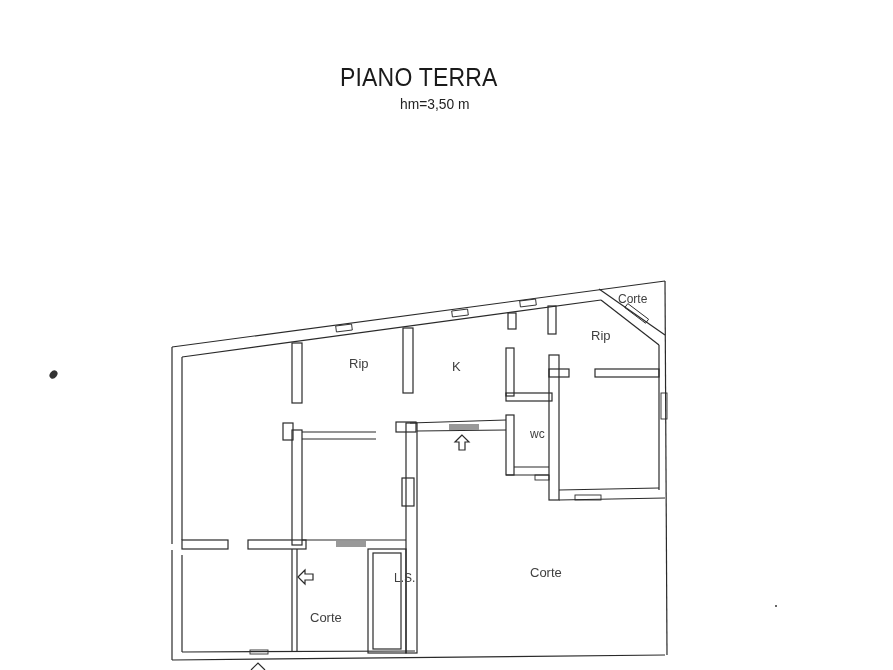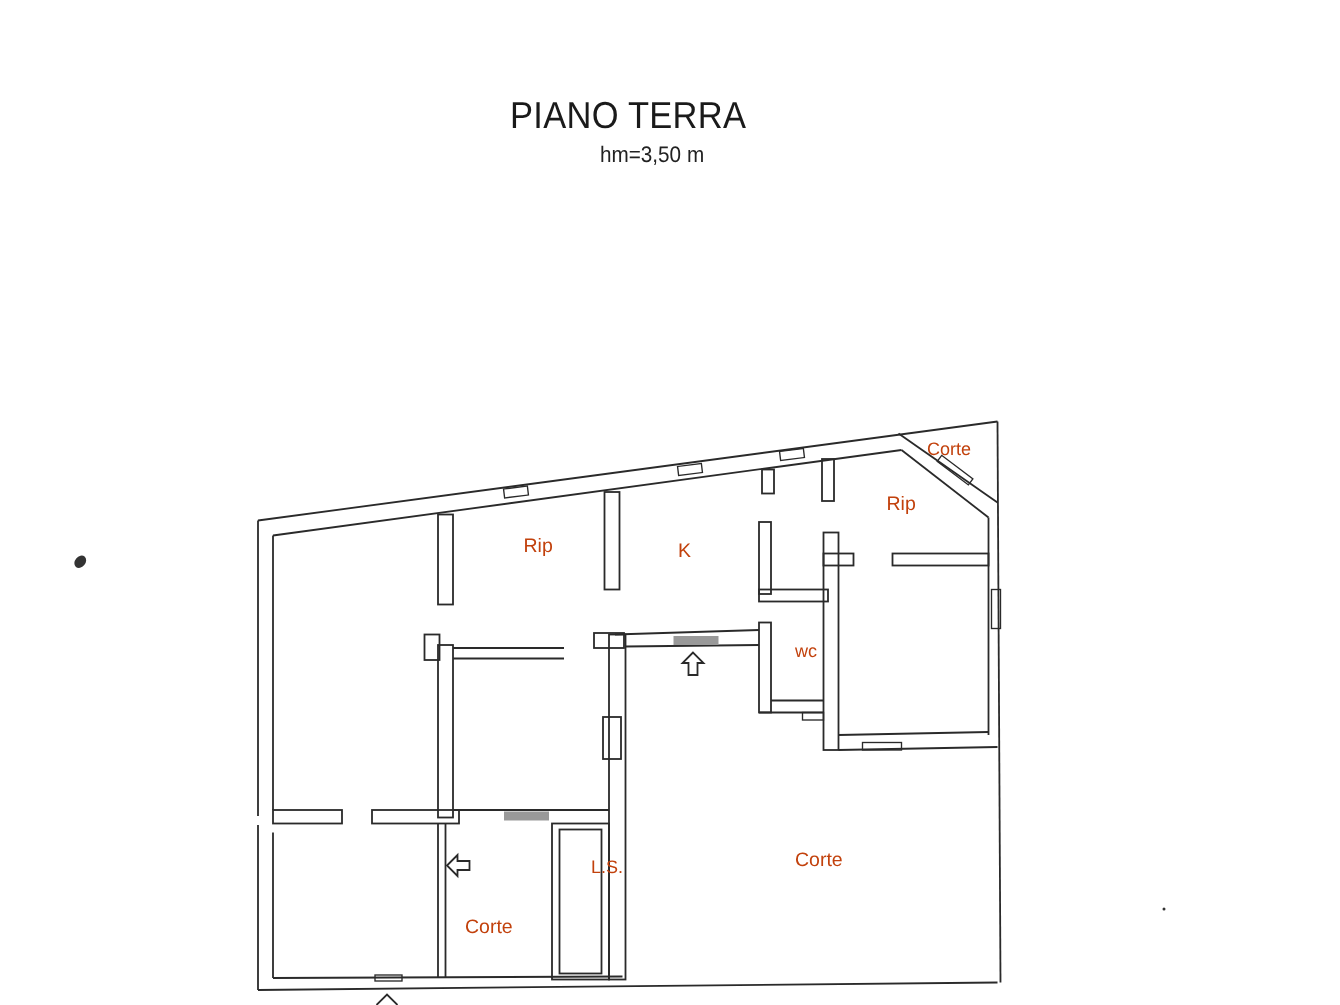--- a/index.html
+++ b/index.html
@@ -1,20 +1,20 @@
 <!DOCTYPE html>
 <html><head>
   <meta charset="utf-8">
   <style>
     html, body { margin: 0; padding: 0; background: #ffffff; }
     body { width: 893px; height: 670px; position: relative; overflow: hidden; font-family: "Liberation Sans", sans-serif; }
     .title { position: absolute; left: 340px; top: 63px; font-size: 25px; color: #1a1a1a; letter-spacing: 0.2px; transform: scaleX(0.92); transform-origin: left top; white-space: nowrap; }
     .subtitle { position: absolute; left: 400px; top: 95px; font-size: 15px; color: #222; transform: scaleX(0.92); transform-origin: left top; white-space: nowrap; }
     svg.plan { position: absolute; left: 0; top: 0; }
-    .room-label { position: absolute; font-size: 13px; color: #c2410c; white-space: nowrap; }
+    .room-label { position: absolute; font-size: 13px; color: #404040; white-space: nowrap; }
     .speck { position: absolute; background: #333; border-radius: 50%; }
   </style>
 </head>
 <body>
 
 <div class="title">PIANO TERRA</div>
 <div class="subtitle">hm=3,50 m</div>
 
 <svg class="plan" width="893" height="670" viewBox="0 0 893 670" fill="none" stroke="#2a2a2a" stroke-width="1.2">
 

